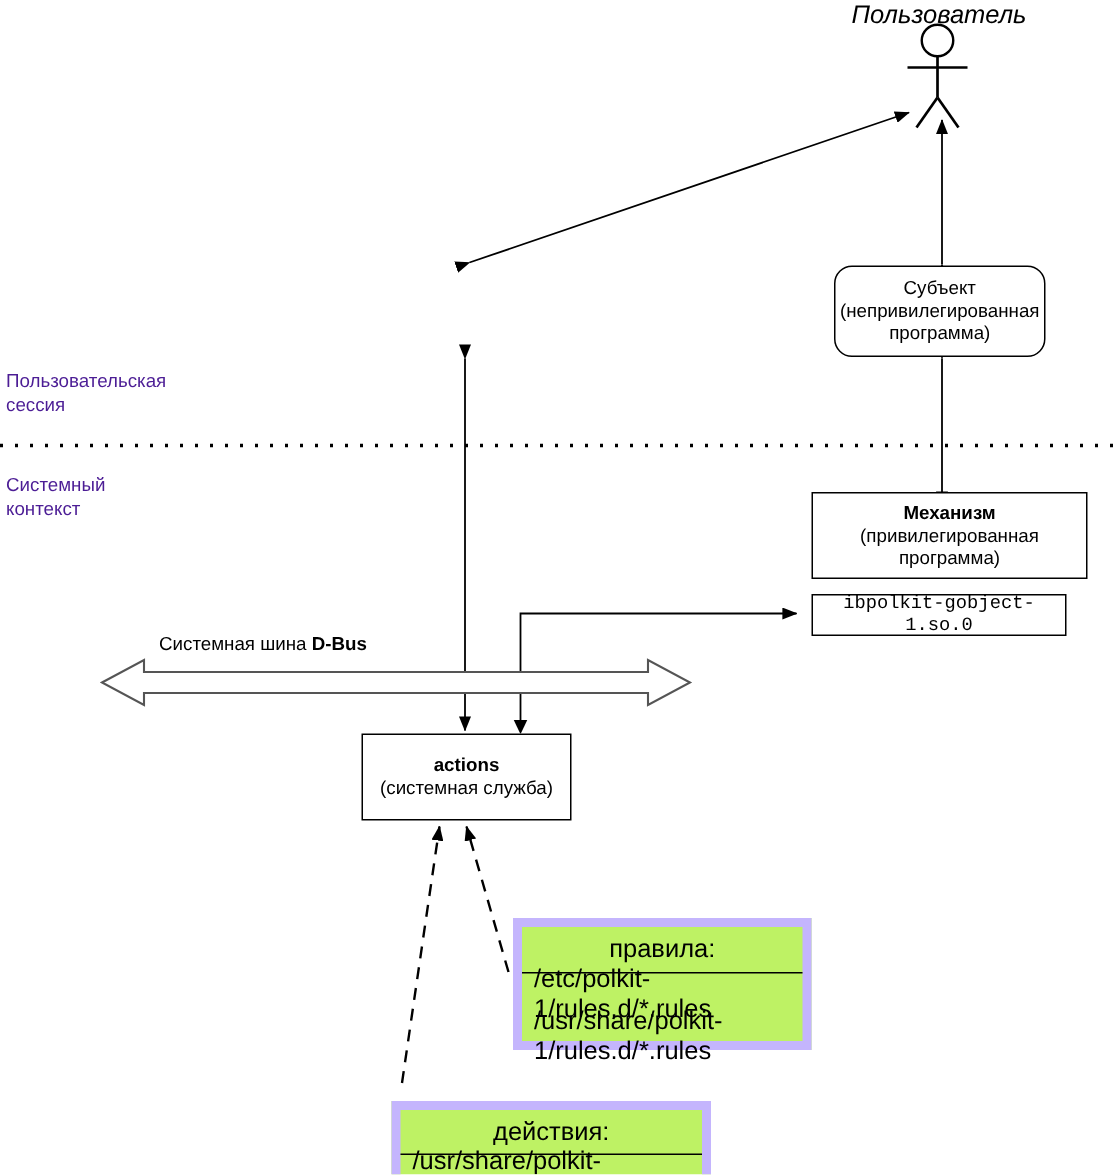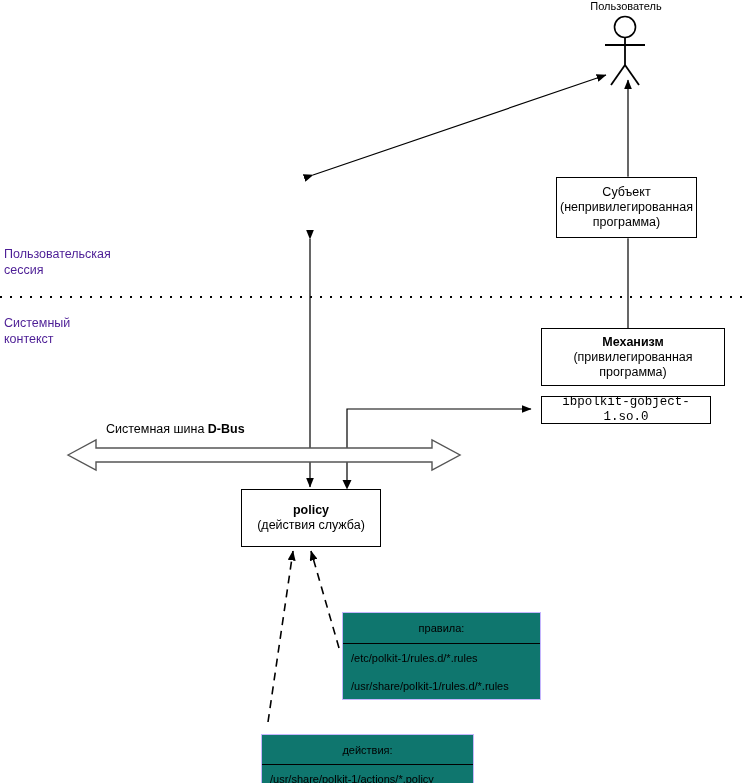--- a/index.html
+++ b/index.html
@@ -49,23 +49,23 @@
     white-space: pre-line;
     color: #4c1d95;
   }
   .mono {
     font-family: "Liberation Mono", "DejaVu Sans Mono", monospace;
     font-size: 12.5px;
   }
   .tbl {
     position: absolute;
     box-sizing: border-box;
-    border: 1px solid #c4b5fd;
-    background: #0f766e;
-    font-size: 11px;
+    border: 6px solid #c4b5fd;
+    background: #bef264;
+    font-size: 17px;
   }
   .tbl .hdr {
     box-sizing: border-box;
     border-bottom: 1px solid #000000;
     text-align: center;
     display: flex;
     align-items: center;
     justify-content: center;
   }
   .tbl .cell {
@@ -74,22 +74,23 @@
     align-items: center;
     padding-left: 8px;
   }
   .bus-label {
     position: absolute;
     font-size: 12.5px;
   }
   .bus-label b { font-weight: bold; }
   #user-caption {
     position: absolute;
-    font-size: 11px;
+    font-size: 17px;
     text-align: center;
+    font-style: italic;
   }
 </style>
 </head>
 <body>
 
 <div id="canvas">
 
   <svg class="layer" viewBox="0 0 743 783">
     <defs>
       <marker id="ah" markerWidth="10" markerHeight="8" refX="9.4" refY="4" orient="auto" markerUnits="userSpaceOnUse">
@@ -134,39 +135,39 @@
   <div class="lbl" style="left:4px; top:246px;">Пользовательская
 сессия</div>
   <div class="lbl" style="left:4px; top:315px;">Системный
 контекст</div>
 
   <div class="bus-label" style="left:106px; top:422px;">
     <span>Системная шина </span><b>D-Bus</b>
   </div>
 
 
-  <div class="box" style="left:556px; top:177px; width:141px; height:61px;">
+  <div class="box" style="left:556px; top:177px; width:141px; height:61px;border-radius:12px;">
     <span>Субъект</span>
     <span>(непривилегированная</span>
     <span>программа)</span>
   </div>
 
   <div class="box" style="left:541px; top:328px; width:184px; height:58px;">
     <span class="ttl">Механизм</span>
     <span>(привилегированная</span>
     <span>программа)</span>
   </div>
 
   <div class="box mono" style="left:541px; top:396px; width:170px; height:28px;">
     <span class="mono">ibpolkit-gobject-1.so.0</span>
   </div>
 
   <div class="box" style="left:241px; top:489px; width:140px; height:58px;">
-    <span class="ttl">policy</span>
-    <span>(действия служба)</span>
+    <span class="ttl">actions</span>
+    <span>(системная служба)</span>
   </div>
 
   <div class="tbl" style="left:342px; top:612px; width:199px; height:88px;">
     <div class="hdr" style="height:31px;">правила:</div>
     <div class="cell" style="height:28px;">/etc/polkit-1/rules.d/*.rules</div>
     <div class="cell" style="height:28px;">/usr/share/polkit-1/rules.d/*.rules</div>
   </div>
 
   <div class="tbl" style="left:261px; top:722px; width:213px; height:58px;margin-top:12px;">
     <div class="hdr" style="height:30px;">действия:</div>

